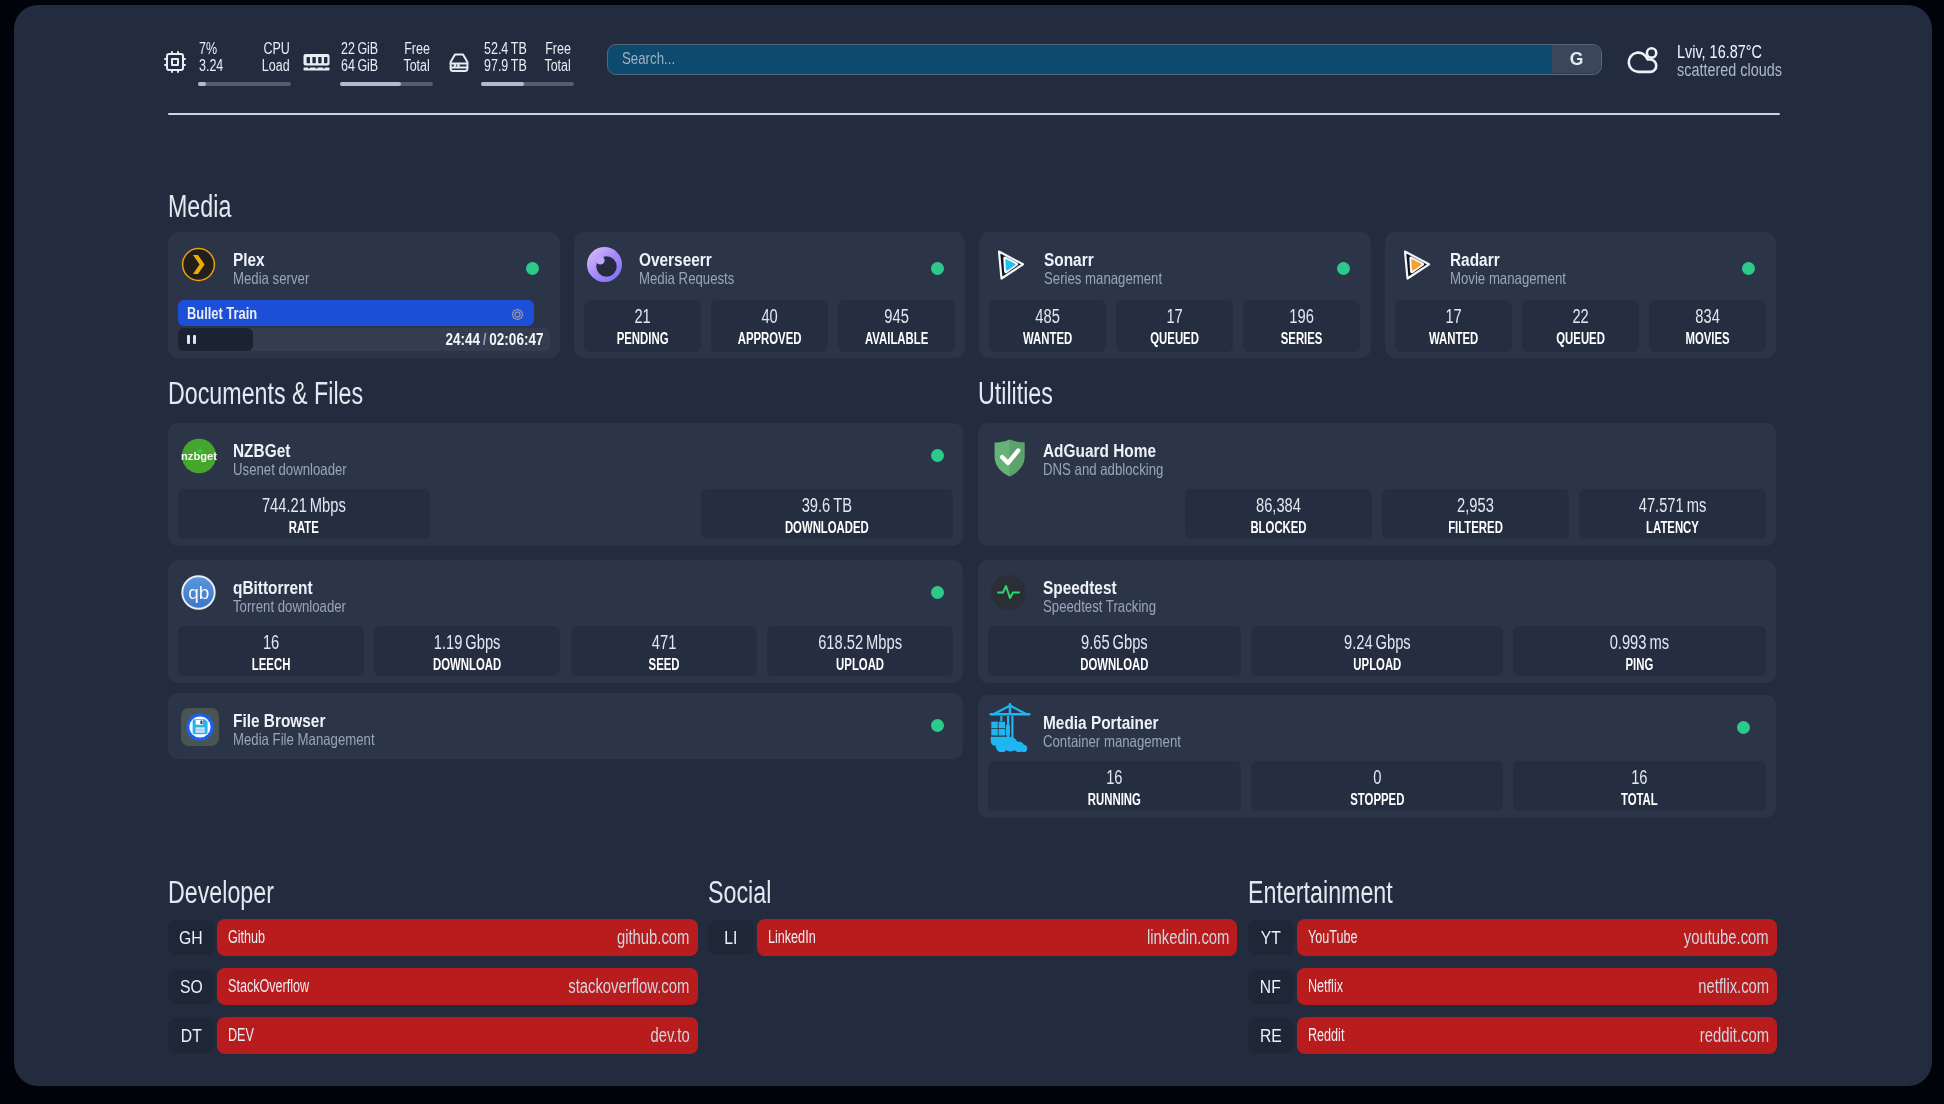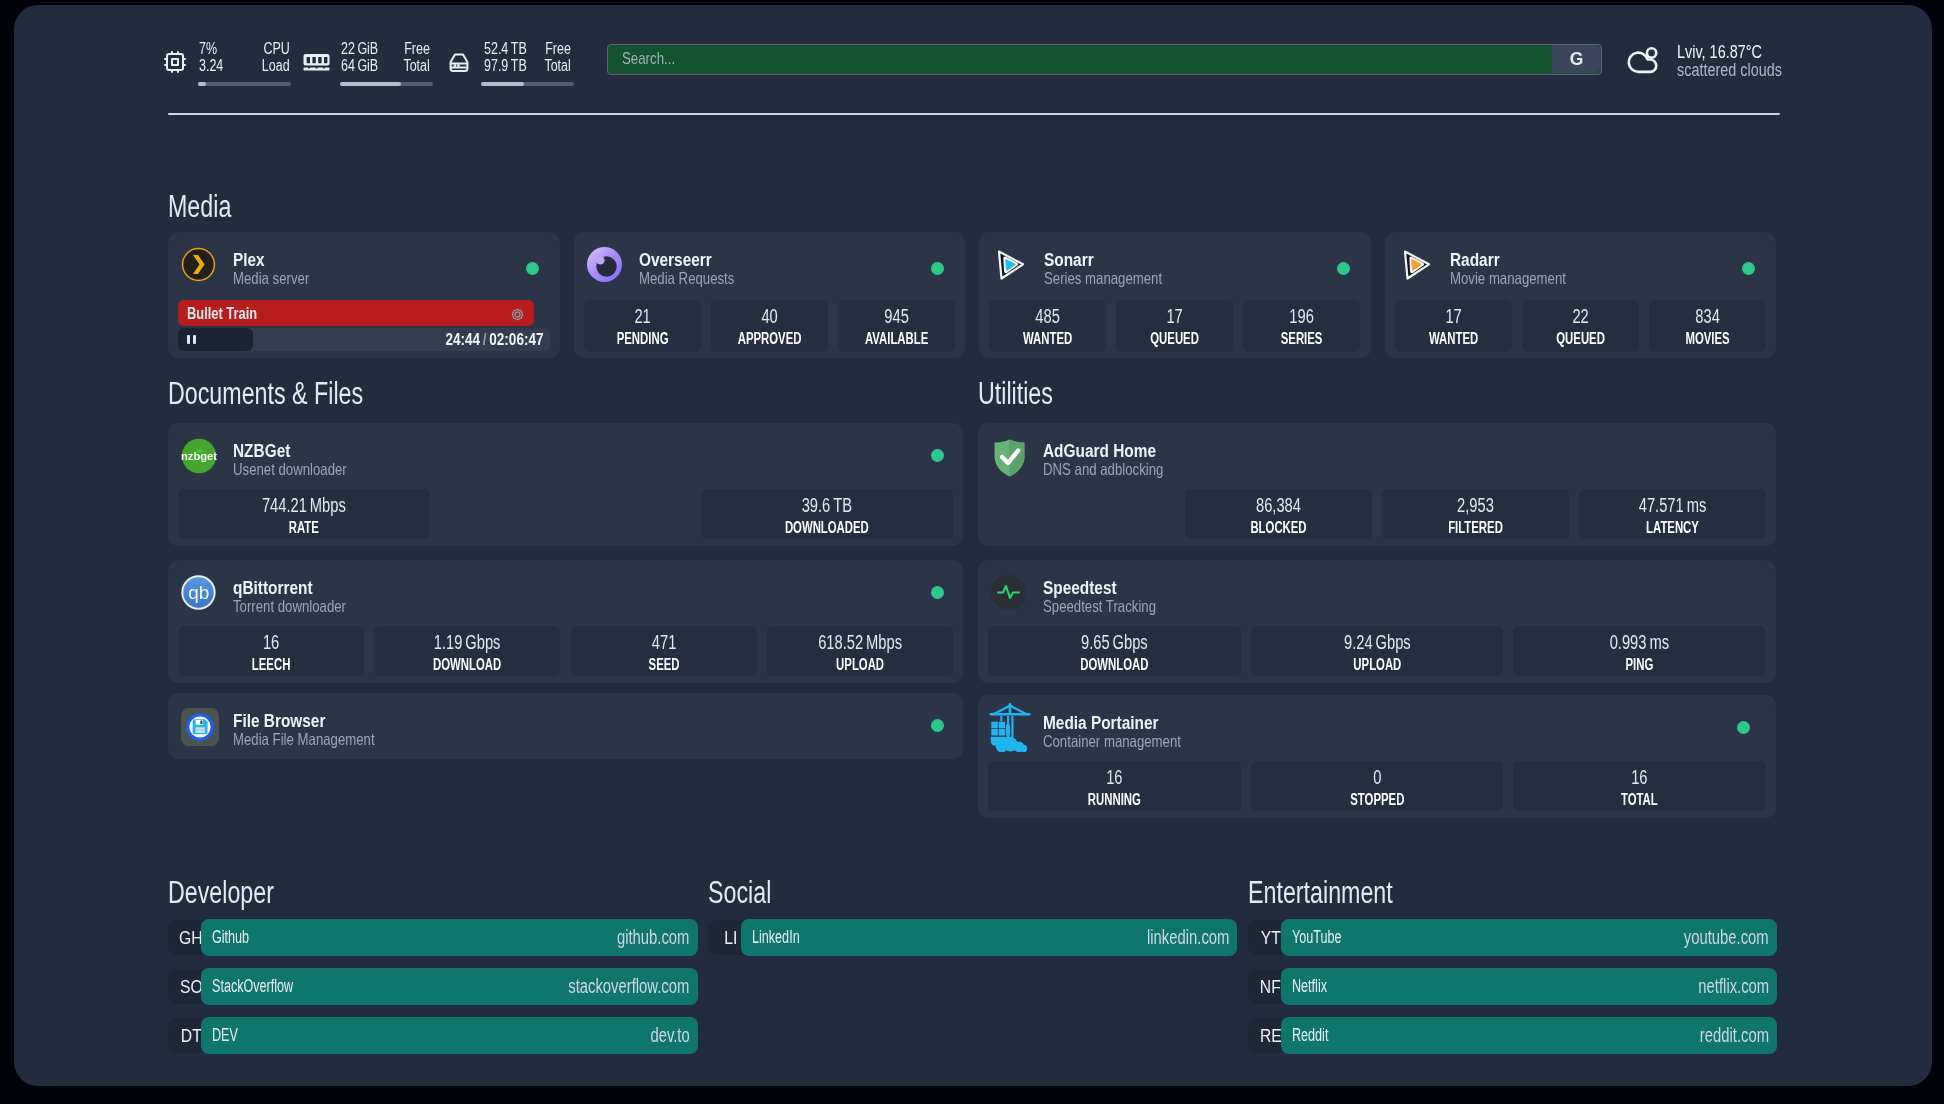--- a/index.html
+++ b/index.html
@@ -8,21 +8,21 @@
 .num{position:absolute;left:0;right:0;top:4px;text-align:center;font-size:20px;color:#e2e8f0;line-height:24px;transform:scaleX(0.735)}
 .lbl{position:absolute;left:0;right:0;top:28.5px;text-align:center;font-size:16px;font-weight:bold;color:#fff;line-height:20px;transform:scaleX(0.71)}
 .ttl{position:absolute;font-size:17.5px;font-weight:600;color:#eef2f8;line-height:21px;transform:scaleX(0.88);transform-origin:0 50%;white-space:nowrap}
 .sub{position:absolute;font-size:16.5px;color:#9aa5b7;line-height:20px;transform:scaleX(0.80);transform-origin:0 50%;white-space:nowrap}
 .dot{position:absolute;width:13px;height:13px;border-radius:50%;background:#2dc98b}
 .sect{position:absolute;font-size:31px;color:#e3e9f1;font-weight:500;line-height:31px;transform:scaleX(0.75);transform-origin:0 50%;white-space:nowrap}
 .icn{position:absolute;left:13px;top:15px;width:35px;height:35px}
 .bmr{position:absolute;height:37px}
 .bma{position:absolute;left:0;top:1px;width:46.5px;height:35px;background:#1f2737;border-radius:8px;text-align:center;line-height:35px;font-size:18.5px;font-weight:500;color:#eef2f8}
 .bma>span{display:inline-block;transform:scaleX(0.85)}
-.bmm{position:absolute;left:33px;top:0;right:0;height:37px;background:#0f766e;border-radius:8px}
+.bmm{position:absolute;left:49px;top:0;right:0;height:37px;background:#b91c1c;border-radius:8px}
 .bmn{position:absolute;left:11px;top:0;line-height:37px;font-size:18px;font-weight:500;color:#e9eef5;transform:scaleX(0.70);transform-origin:0 50%;white-space:nowrap}
 .bmu{position:absolute;right:8px;top:0;line-height:37px;font-size:19.5px;color:#cfd7e2;transform:scaleX(0.76);transform-origin:100% 50%;white-space:nowrap}
 .wl{display:inline-block;font-size:16px;line-height:17px;color:#e9edf4;transform:scaleX(0.78);transform-origin:0 50%;white-space:nowrap}
 .wr{position:absolute;right:0;font-size:16px;line-height:17px;color:#e9edf4;transform:scaleX(0.78);transform-origin:100% 50%;white-space:nowrap}
 .bar{position:absolute;height:4px;border-radius:2px;background:#545e6d;top:77px}
 .barf{position:absolute;left:0;top:0;height:4px;border-radius:2px;background:#b3bcc9}
 </style></head><body>
 <div class="panel">
 <div style="position:absolute;left:149px;top:45px;width:24px;height:24px;"><svg width="24" height="24" viewBox="0 0 24 24" fill="none" stroke="#e8edf4" stroke-width="2" stroke-linecap="round" stroke-linejoin="round" style="">
         <rect x="4" y="4" width="16" height="16" rx="2"></rect>
@@ -59,21 +59,21 @@
         <path d="M3.8 12.4h16.4"></path>
         <path d="M3.8 16.6h16.4"></path>
         <circle cx="8" cy="14.5" r="0.6" fill="#e8edf4" stroke-width="1.6"></circle>
         <circle cx="11.5" cy="14.5" r="0.6" fill="#e8edf4" stroke-width="1.6"></circle>
       </svg></div>
 <div style="position:absolute;left:470px;top:34.5px;width:87px;height:17px;font-size:0"><span class="wl">52.4 TB</span><span class="wr">Free</span></div>
 <div style="position:absolute;left:470px;top:52px;width:87px;height:17px;font-size:0"><span class="wl">97.9 TB</span><span class="wr">Total</span></div>
 <div class="bar" style="left:467px;width:93px">
       <div class="barf" style="width:43px"></div>
     </div>
-<div style="position:absolute;left:593px;top:39px;width:995px;height:31px;background:#14532d;border:1.5px solid #5b657b;border-radius:4px">
+<div style="position:absolute;left:593px;top:39px;width:995px;height:31px;background:#0c4a6e;border:1.5px solid #5b657b;border-radius:9px">
       <div style="position:absolute;left:14px;top:0;line-height:28px;font-size:17px;color:#a4afc1;transform:scaleX(0.78);transform-origin:0 50%">Search...</div>
       <div style="position:absolute;right:0;top:0;width:49px;height:28px;background:#3b455b;border-radius:0 7.5px 7.5px 0;text-align:center;line-height:28px;font-size:17.5px;font-weight:bold;color:#e4eaf2">G</div>
     </div>
 <div style="position:absolute;left:1610px;top:38px;width:37px;height:33px;"><svg width="37" height="33" viewBox="0 0 24 24" fill="none" stroke="#eef2f8" stroke-width="1.9" stroke-linecap="round" stroke-linejoin="round">
         <circle cx="18.6" cy="7.2" r="3.4" fill="#232c3f"></circle>
         <path d="M17.5 21H9a7 7 0 1 1 6.71-9h1.79a4.5 4.5 0 1 1 0 9Z" fill="#232c3f"></path>
       </svg></div>
 <div style="position:absolute;left:1663px;top:37px;width:200px;height:19px;font-size:18.5px;line-height:19px;color:#f2f5fa;font-weight:500;transform:scaleX(0.78);transform-origin:0 50%;white-space:nowrap">Lviv, 16.87°C</div>
 <div style="position:absolute;left:1663px;top:56px;width:200px;height:19px;font-size:18px;line-height:19px;color:#aeb9c9;transform:scaleX(0.8);transform-origin:0 50%;white-space:nowrap">scattered clouds</div>
 <div style="position:absolute;left:154px;top:108px;width:1612px;height:2px;background:#dce3ed;border-radius:1px;opacity:0.92"></div>
@@ -85,21 +85,21 @@
 <div class="sect" style="left:1234px;top:872px">Entertainment</div>
 <div class="card" style="left:154px;top:227px;width:391.5px;height:126px">
       <div class="icn" style=""><svg width="35" height="35" viewBox="0 0 35 35">
           <circle cx="17.5" cy="17.5" r="16.6" fill="#221f1d"></circle>
           <circle cx="17.5" cy="17.5" r="15.9" fill="none" stroke="#e8a10b" stroke-width="1.5"></circle>
           <path d="M12 8.1h5l6.6 9.4-6.6 9.4h-5l6.6-9.4z" fill="#ebaf00"></path>
         </svg></div>
       <div class="ttl" style="left:65px;top:17.5px">Plex</div>
       <div class="sub" style="left:65px;top:36px">Media server</div>
       <div class="dot" style="right:21px;top:30px"></div>
-      <div style="position:absolute;left:10px;top:68px;right:26px;height:26px;background:#b91c1c;border-radius:6px">
+      <div style="position:absolute;left:10px;top:68px;right:26px;height:26px;background:#1d4ed8;border-radius:6px">
         <div style="position:absolute;left:9px;top:0;line-height:26px;font-size:16.5px;font-weight:600;color:#e9edf3;transform:scaleX(0.78);transform-origin:0 50%;white-space:nowrap">Bullet Train</div>
         <div style="position:absolute;right:10px;top:6.5px"><svg width="13" height="13" viewBox="0 0 24 24" fill="none" stroke="#8b95a6" stroke-width="2.4">
             <path d="M12 2.5 19 5.4 21.5 12 19 18.6 12 21.5 5 18.6 2.5 12 5 5.4Z"></path>
             <circle cx="12" cy="12" r="4.6"></circle>
           </svg></div>
       </div>
       <div style="position:absolute;left:10px;top:95.5px;right:10px;height:23px;background:#333d4f;border-radius:6px">
         <div style="position:absolute;left:0;top:0;width:74.5px;height:23px;background:#1b2231;border-radius:6px"></div>
         <div style="position:absolute;left:9px;top:7px;width:3px;height:9.5px;background:#dfe5ee;border-radius:1px"></div>
         <div style="position:absolute;left:14.5px;top:7px;width:3px;height:9.5px;background:#dfe5ee;border-radius:1px"></div>

